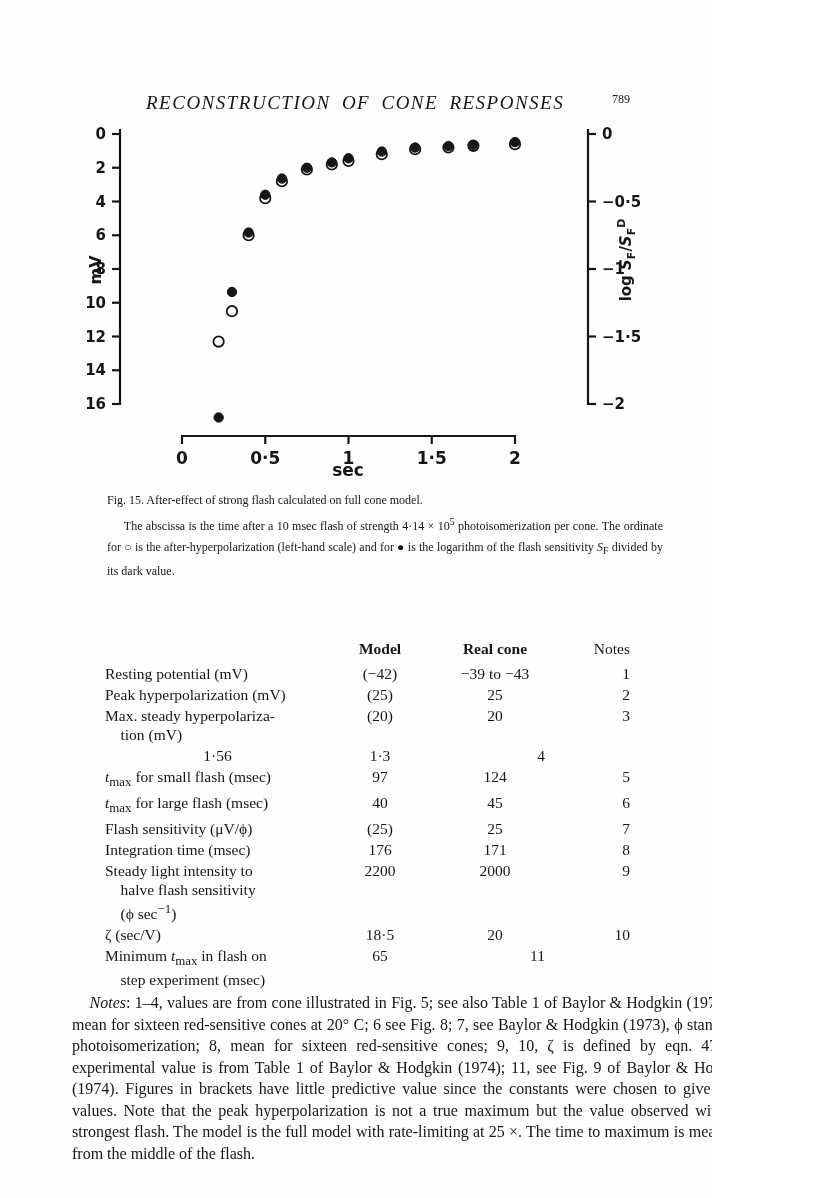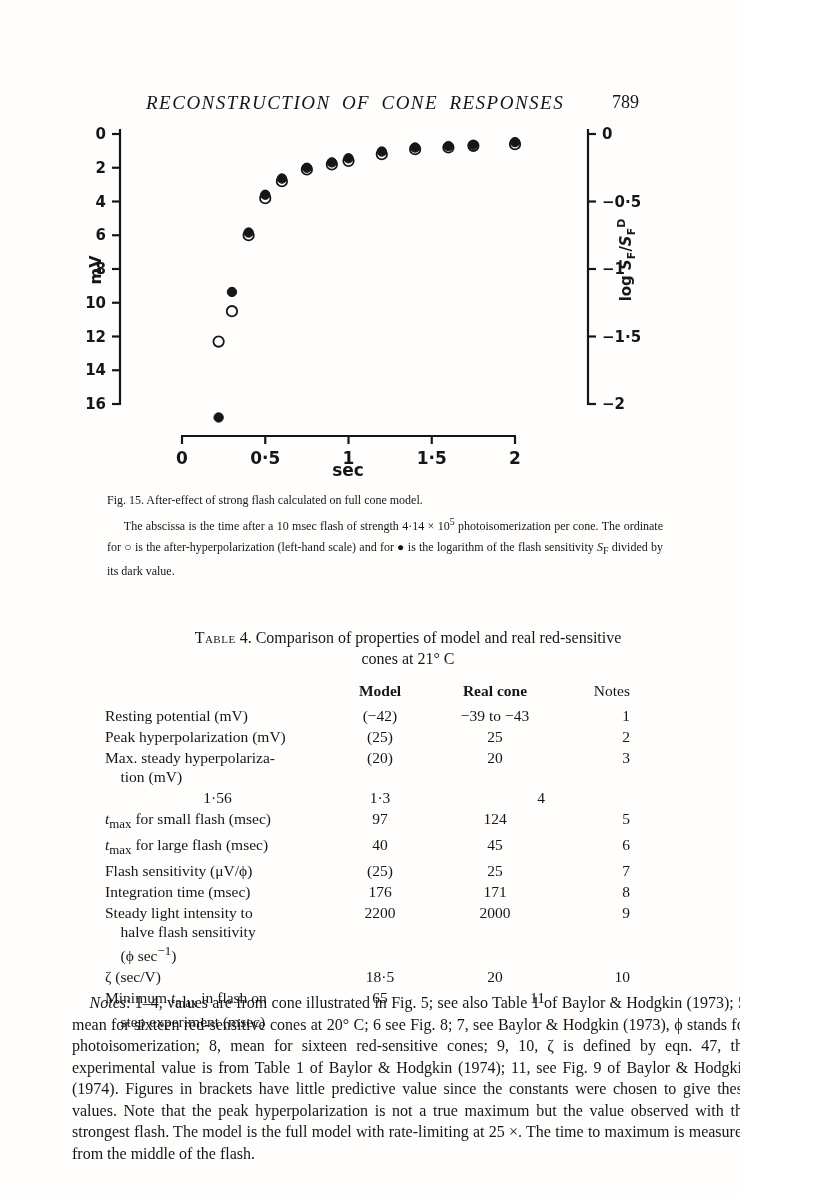--- a/index.html
+++ b/index.html
@@ -1,22 +1,22 @@
 <!DOCTYPE html>
 <html><head>
 <meta charset="utf-8">
 <style>
   html,body{margin:0;padding:0;background:#ffffff;}
   .page{position:relative;width:712px;height:1198px;background:#fffefc;color:#161616;
-        font-family:"Liberation Serif","DejaVu Serif",serif;overflow:hidden;padding-left:28px;}
+        font-family:"Liberation Serif","DejaVu Serif",serif;overflow:hidden;}
 
   
   .running-title{position:absolute;left:146px;top:92px;font-style:italic;font-size:19px;
                  letter-spacing:1.5px;word-spacing:5px;}
-  .page-number{position:absolute;left:612px;top:92px;font-size:18px;}
+  .page-number{position:absolute;left:612px;top:92px;font-size:12px;}
 
   
   .figure{position:absolute;left:80px;top:116px;width:690px;height:382px;}
   .figure svg{position:absolute;left:0;top:0;}
   .figure svg text.tick{font:bold 15px "DejaVu Sans",sans-serif;fill:#161616;}
   .figure svg text.xtick{font:bold 17px "DejaVu Sans",sans-serif;fill:#161616;}
   .yl-label{position:absolute;left:-9px;top:144px;width:50px;height:20px;transform:rotate(-90deg);
             text-align:center;font:bold 16px "DejaVu Sans",sans-serif;}
   .yr-label{position:absolute;left:486px;top:133px;width:120px;height:22px;transform:rotate(-90deg);
             text-align:center;font:bold 15px "DejaVu Sans",sans-serif;}
@@ -131,21 +131,20 @@
     <div class="yr-label">log <i>S</i><sub>F</sub>/<i>S</i><sub>F</sub><sup>D</sup></div>
     <div class="x-label">sec</div>
   </div>
 
   <div class="caption">
     <div>Fig. 15. After-effect of strong flash calculated on full cone model.</div>
     <p class="cap-body">The abscissa is the time after a 10 msec flash of strength 4·14 × 10<sup>5</sup> photoisomerization per cone. The ordinate for ○ is the after-hyperpolarization (left-hand scale) and for ● is the logarithm of the flash sensitivity <i>S</i><sub>F</sub> divided by its dark value.</p>
   </div>
 
   <div class="table-block">
-    <div class="table-title"><span class="sc">Table</span><span> 4. Comparison of properties of model and real red-sensitive<br>cones at 21° C</span></div>
     <div class="ptable">
       <div class="thead">
         <div class="tcell tlabel"></div>
         <div class="tcell tmodel">Model</div>
         <div class="tcell treal">Real cone</div>
         <div class="tcell tnote">Notes</div>
       </div>
       <div>
           <div class="trow">
             <div class="tcell tlabel">Resting potential (mV)</div>

